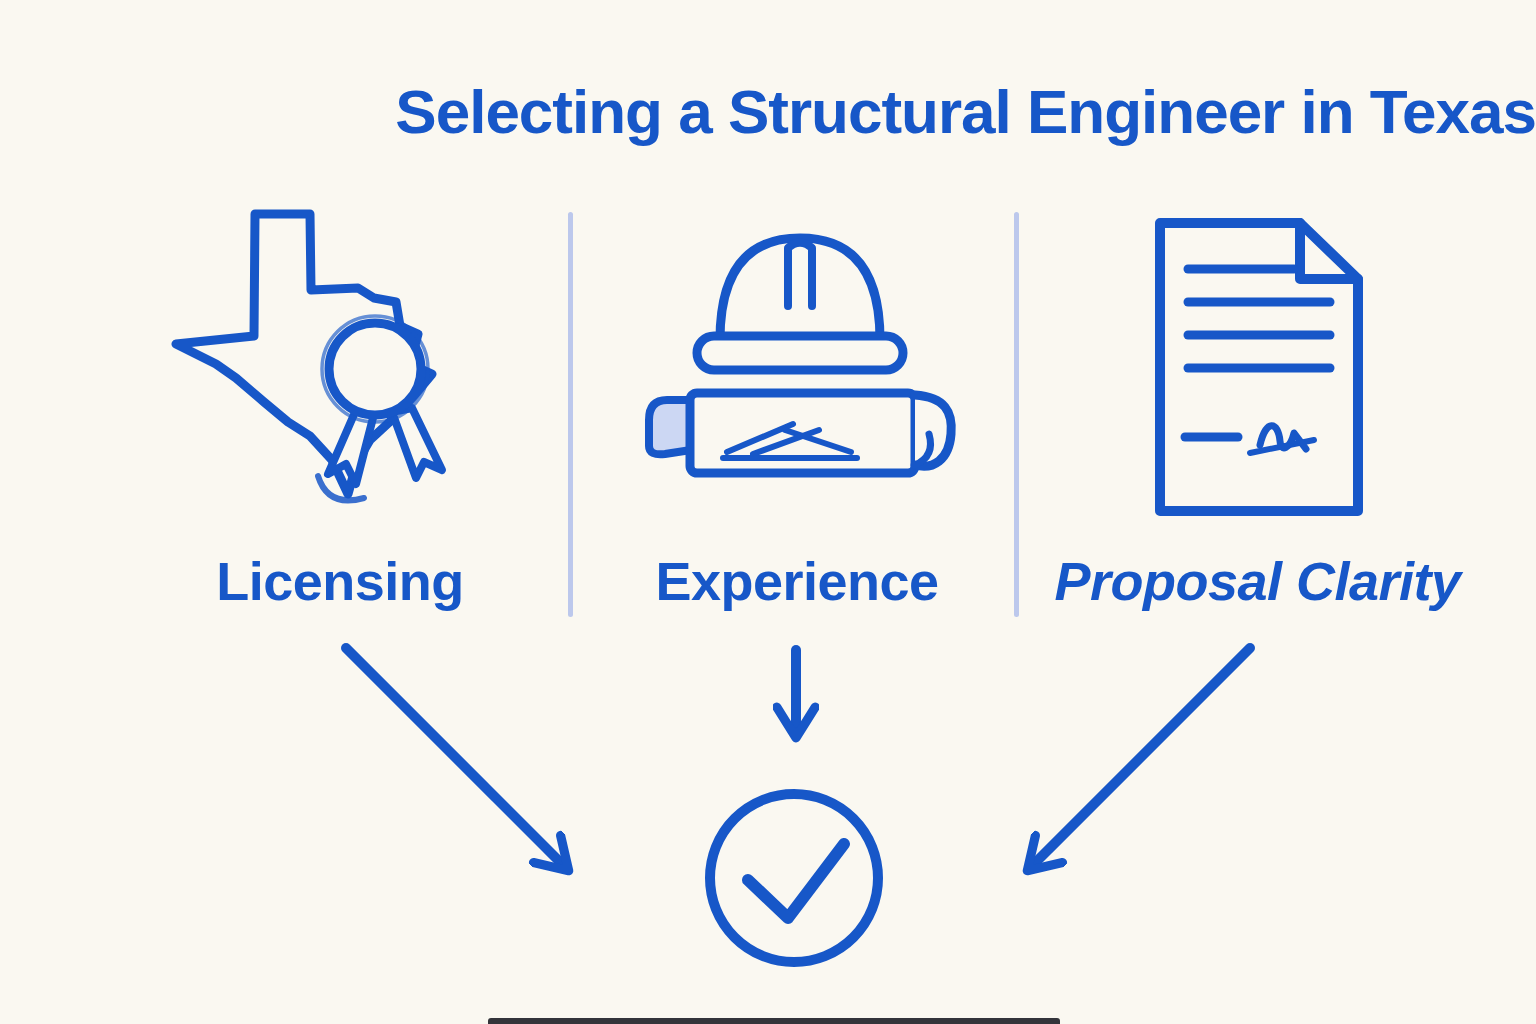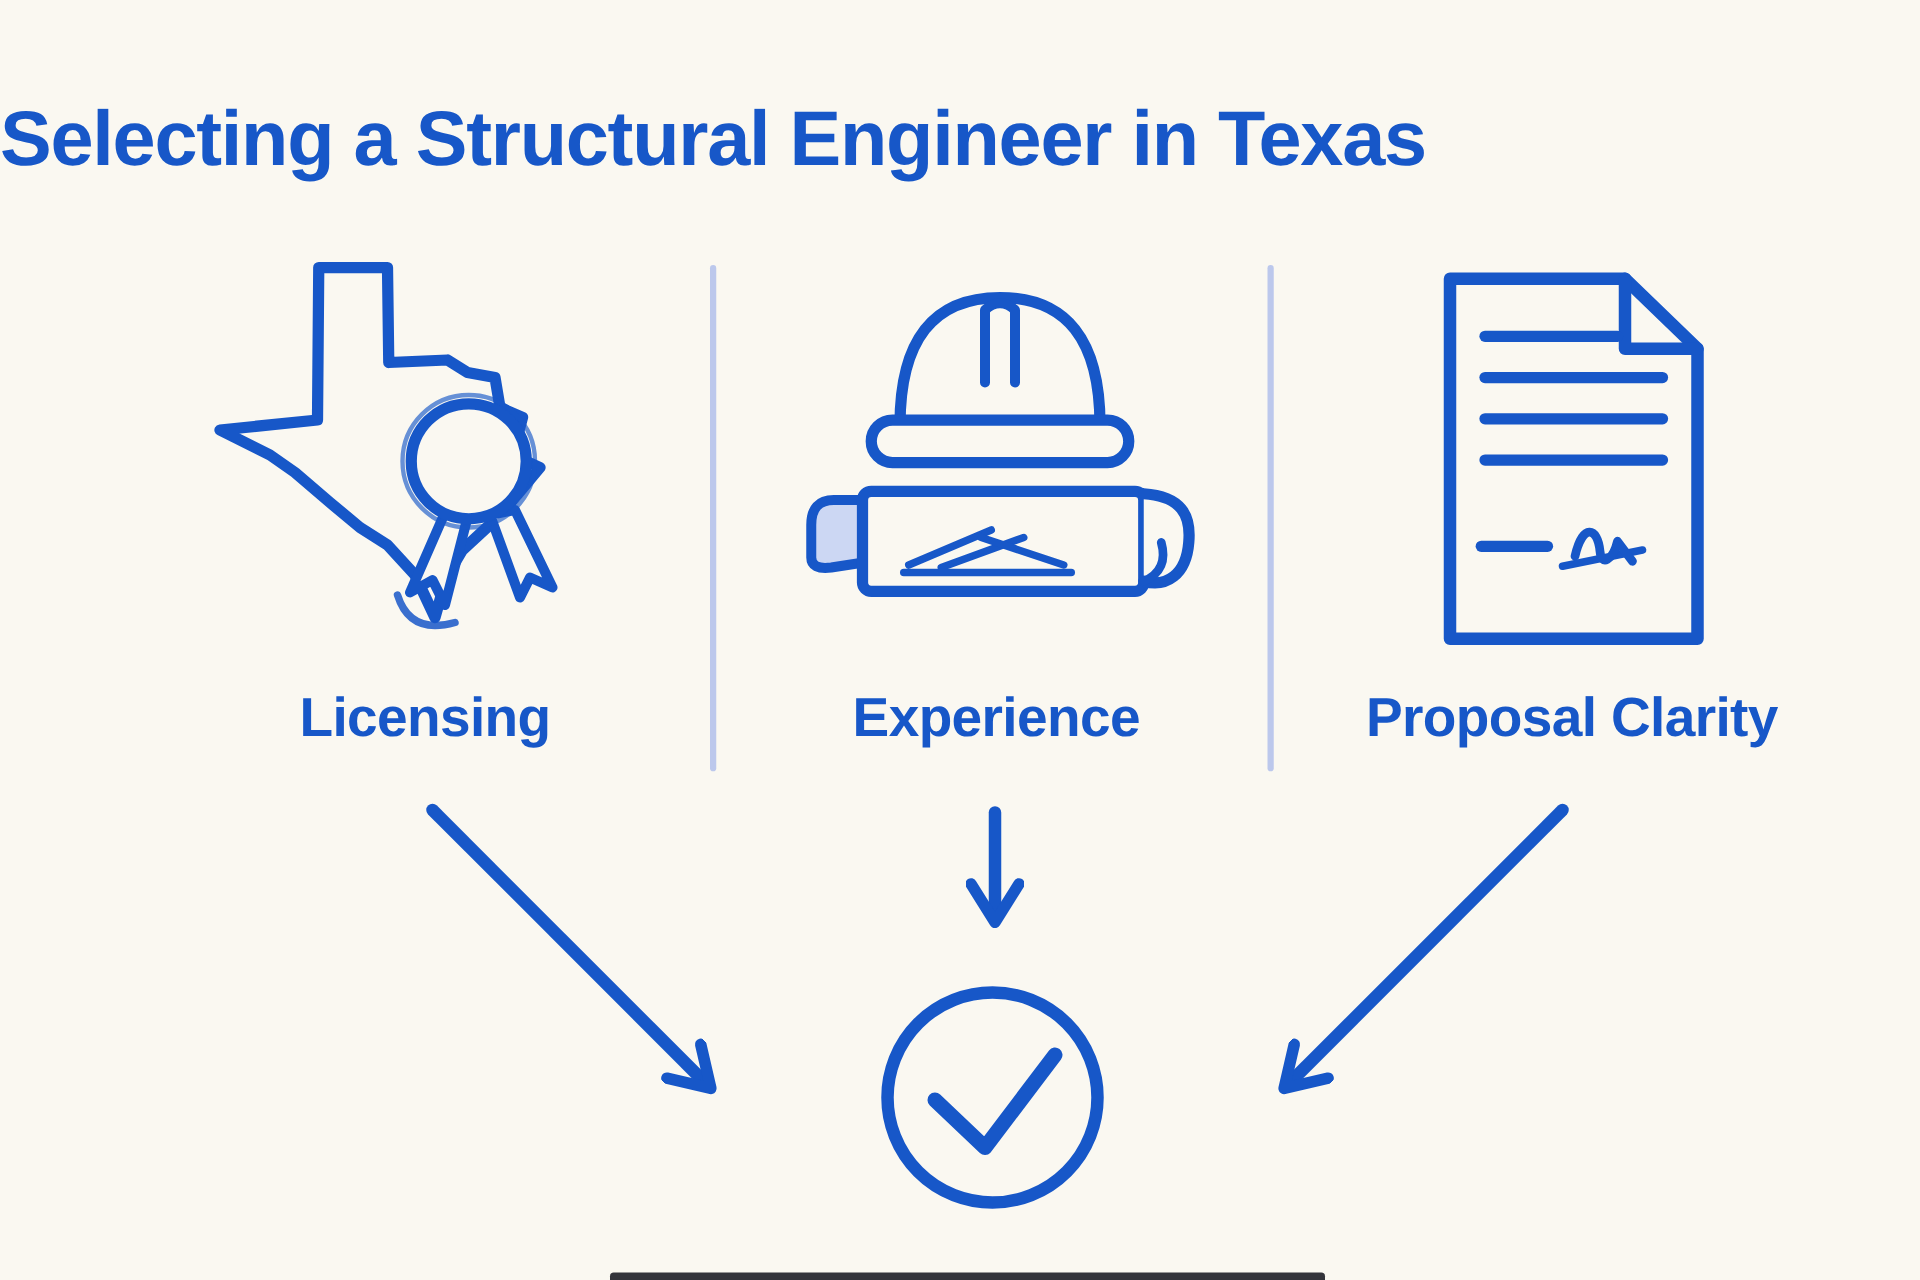--- a/index.html
+++ b/index.html
@@ -18,21 +18,21 @@
   .canvas{
     position:relative;
     width:1536px;height:1024px;
     background:var(--bg);
     overflow:hidden;
     color:var(--accent);
   }
   .title{
     position:absolute;
     left:0;top:76px;width:1536px;
-    text-align:left;
+    text-align:right;
     font-size:62px;
     font-weight:700;
     letter-spacing:-1px;
     color:var(--accent);
   }
   .divider{
     position:absolute;
     width:5px;height:405px;top:212px;
     background:var(--divider);
     border-radius:3px;
@@ -41,29 +41,29 @@
   .d2{left:1014px;}
   .icon{position:absolute;color:var(--accent);}
   .icon svg{display:block;width:100%;height:100%;}
   .icon-texas{left:160px;top:202px;width:330px;height:322px;}
   .icon-hat{left:635px;top:208px;width:330px;height:308px;}
   .icon-doc{left:1142px;top:213px;width:232px;height:310px;}
   .col-label{
     position:absolute;
     top:550px;
     text-align:center;
-    font-size:44px;
+    font-size:54px;
     font-weight:700;
     letter-spacing:-0.5px;
     color:var(--accent);
     white-space:nowrap;
   }
   .l1{left:140px;width:400px;}
   .l2{left:597px;width:400px;text-align:center;}
-  .l3{left:1035px;width:445px;}
+  .l3{left:1035px;width:445px;font-style:italic;}
   .overlay{
     position:absolute;left:0;top:0;width:1536px;height:1024px;
     pointer-events:none;
     color:var(--accent);
   }
   .bottom-line{
     position:absolute;
     left:488px;bottom:0;width:572px;height:6px;
     background:var(--dark);
     border-radius:3px 3px 0 0;

